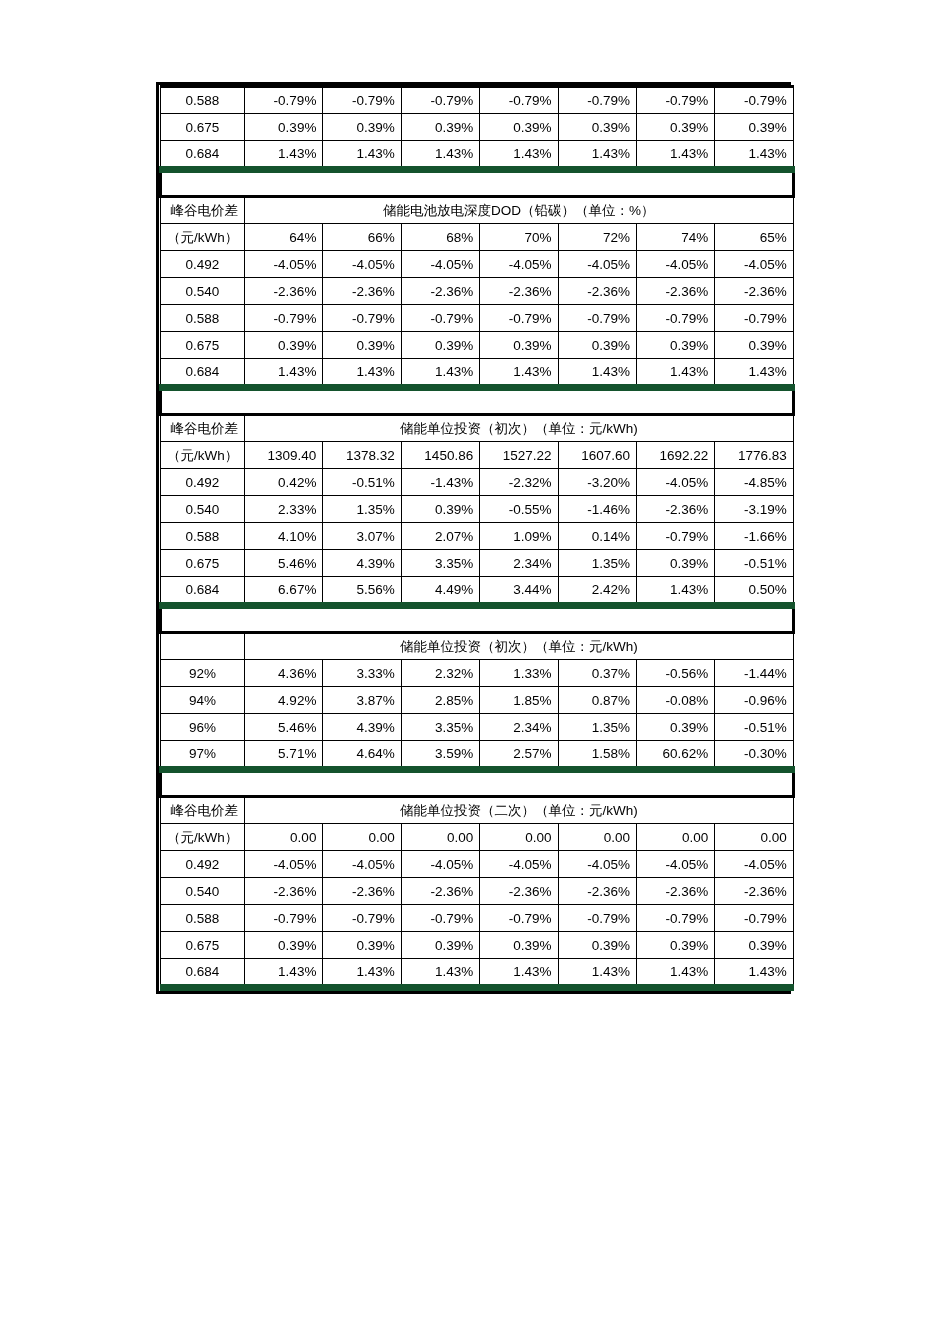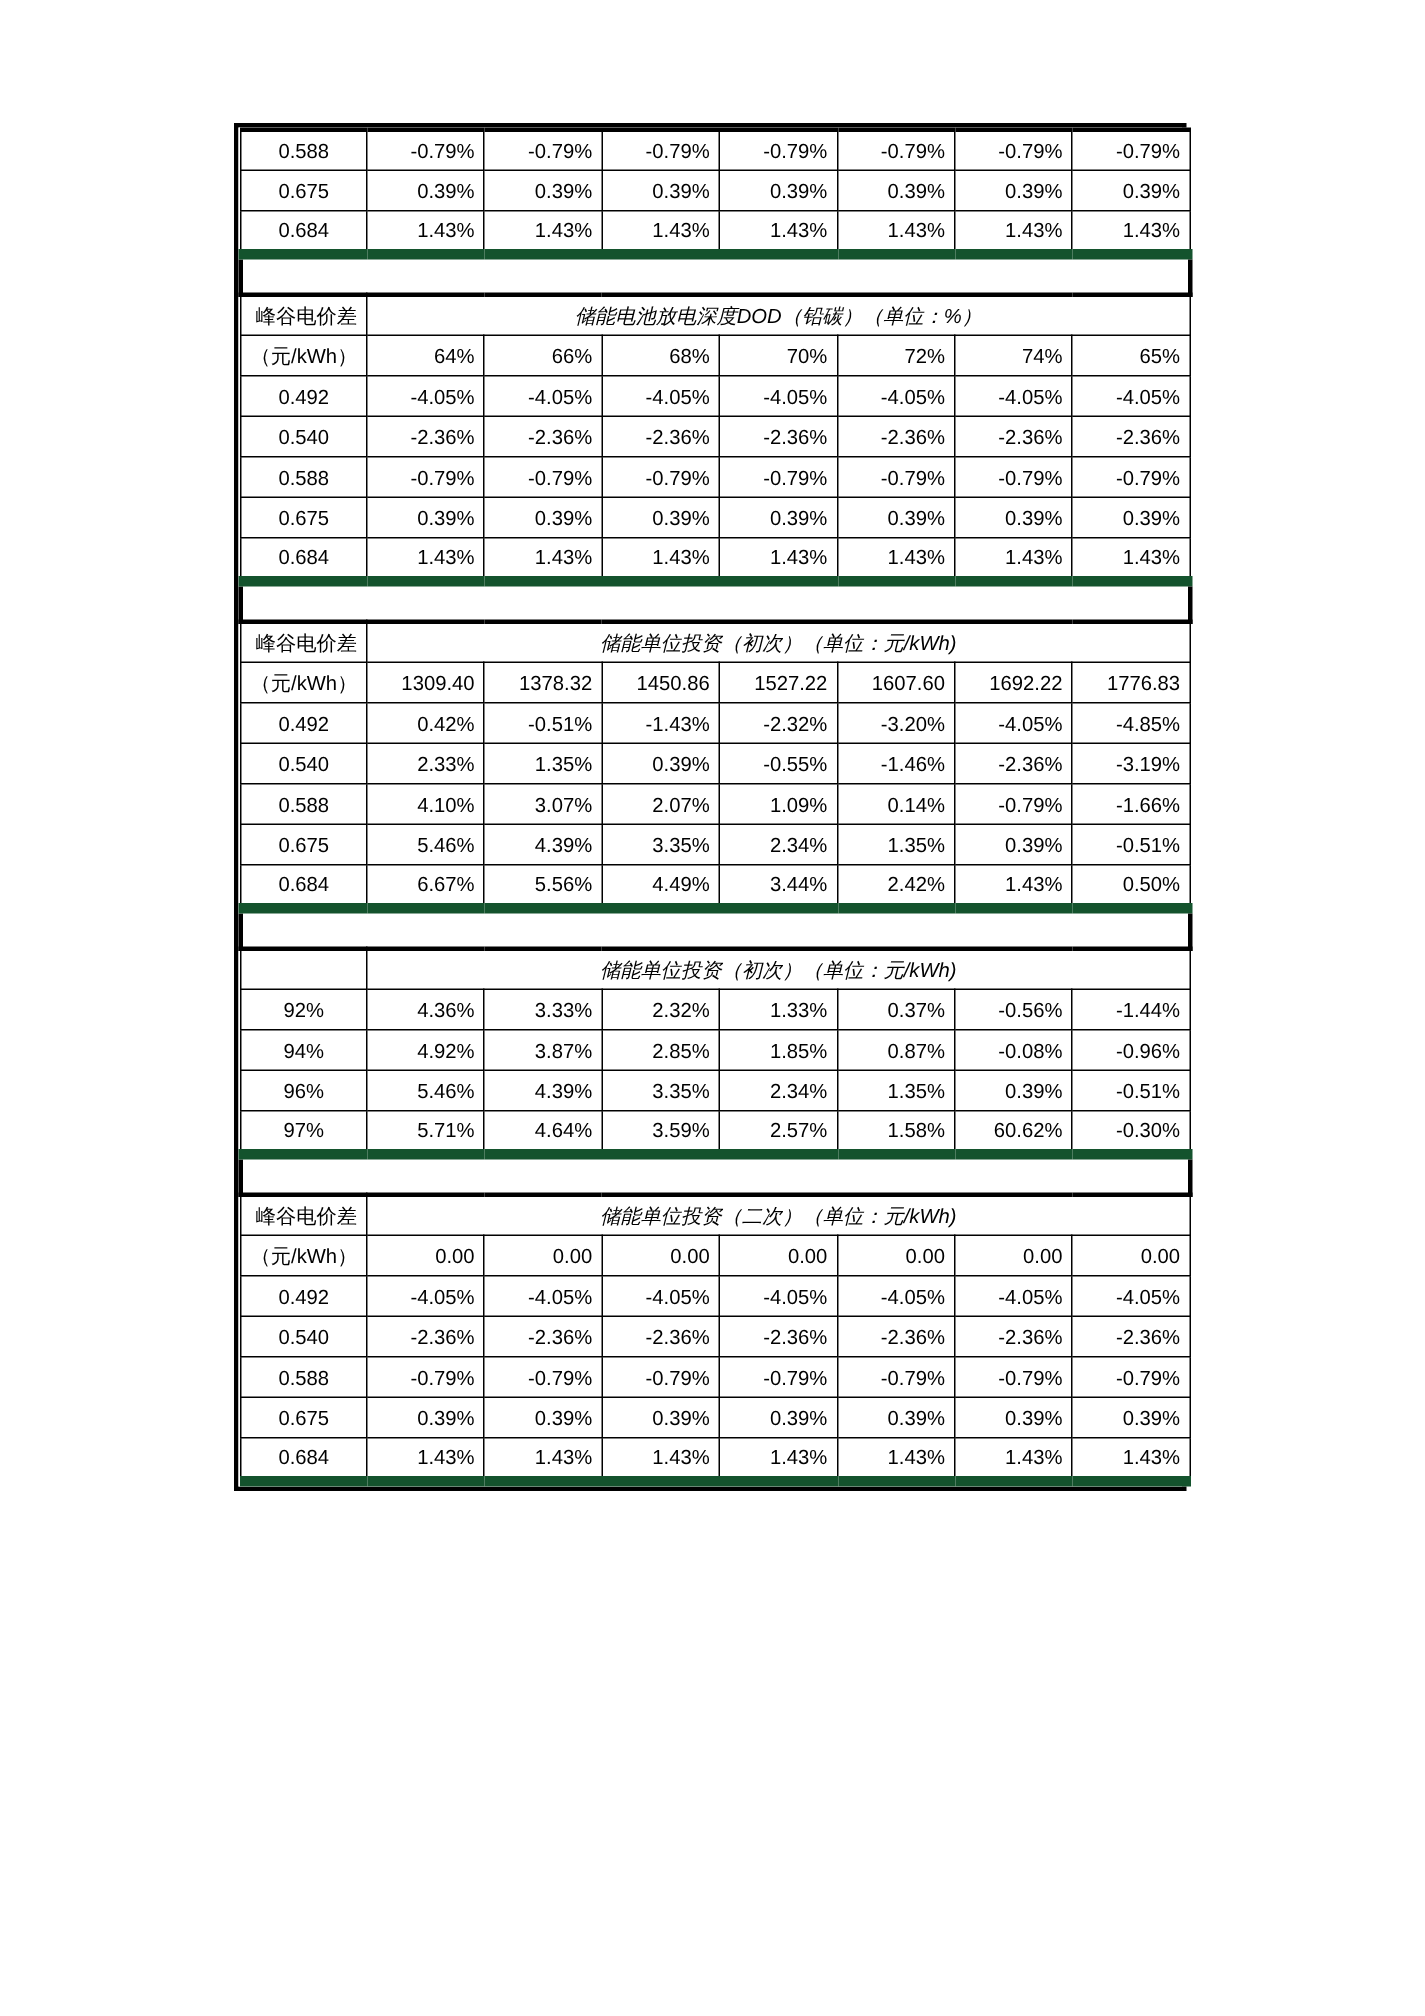--- a/index.html
+++ b/index.html
@@ -55,21 +55,21 @@
     overflow: hidden;
     background: #fff;
     box-sizing: border-box;
   }
 
   
   td.num { text-align: right; }
   
   td.rowlab { text-align: center; }
   
-  td.title { text-align: center; font-style: italic; }
+  td.title { text-align: center; }
   
   td.corner { text-align: right; }
   td.corner.empty { text-align: center; }
 
   
   tr.spacer td {
     height: 27px;
     border-left: 3px solid #000;
     border-right: 3px solid #000;
     border-top: 3px solid #000;

